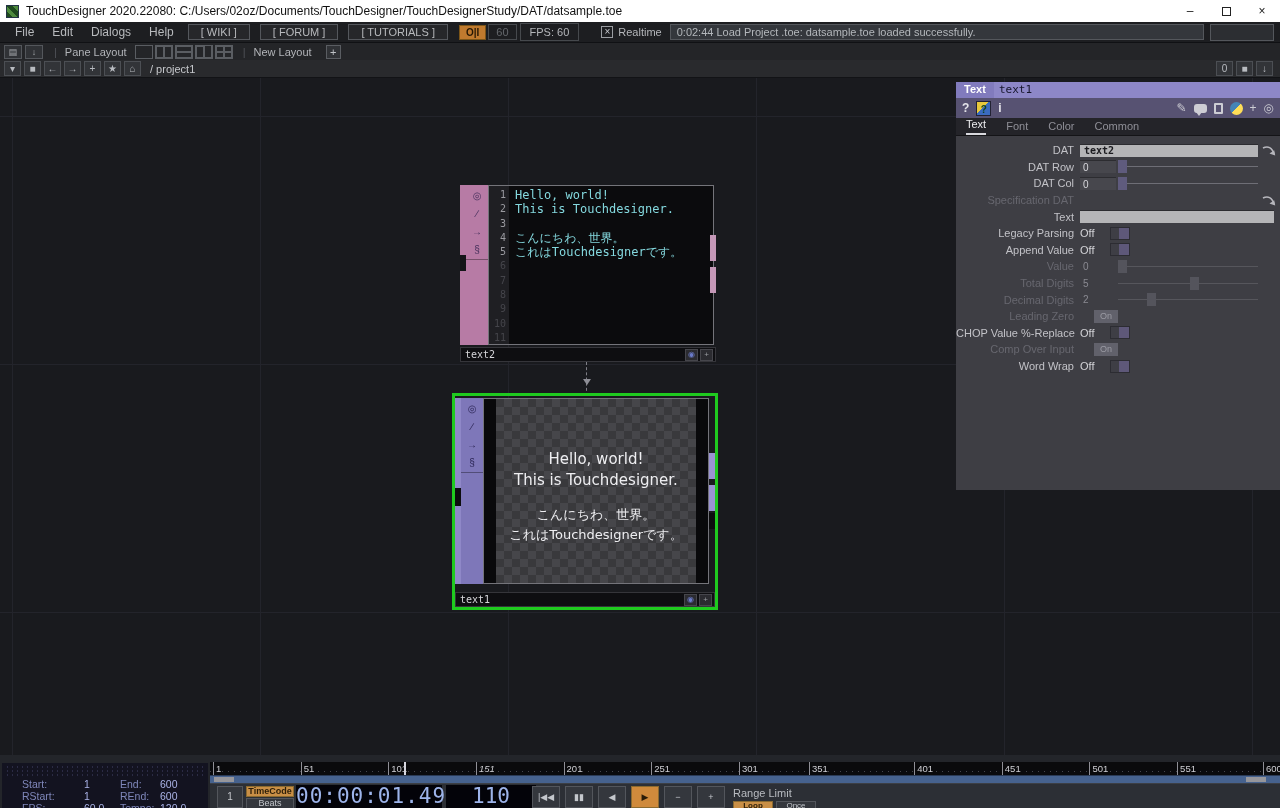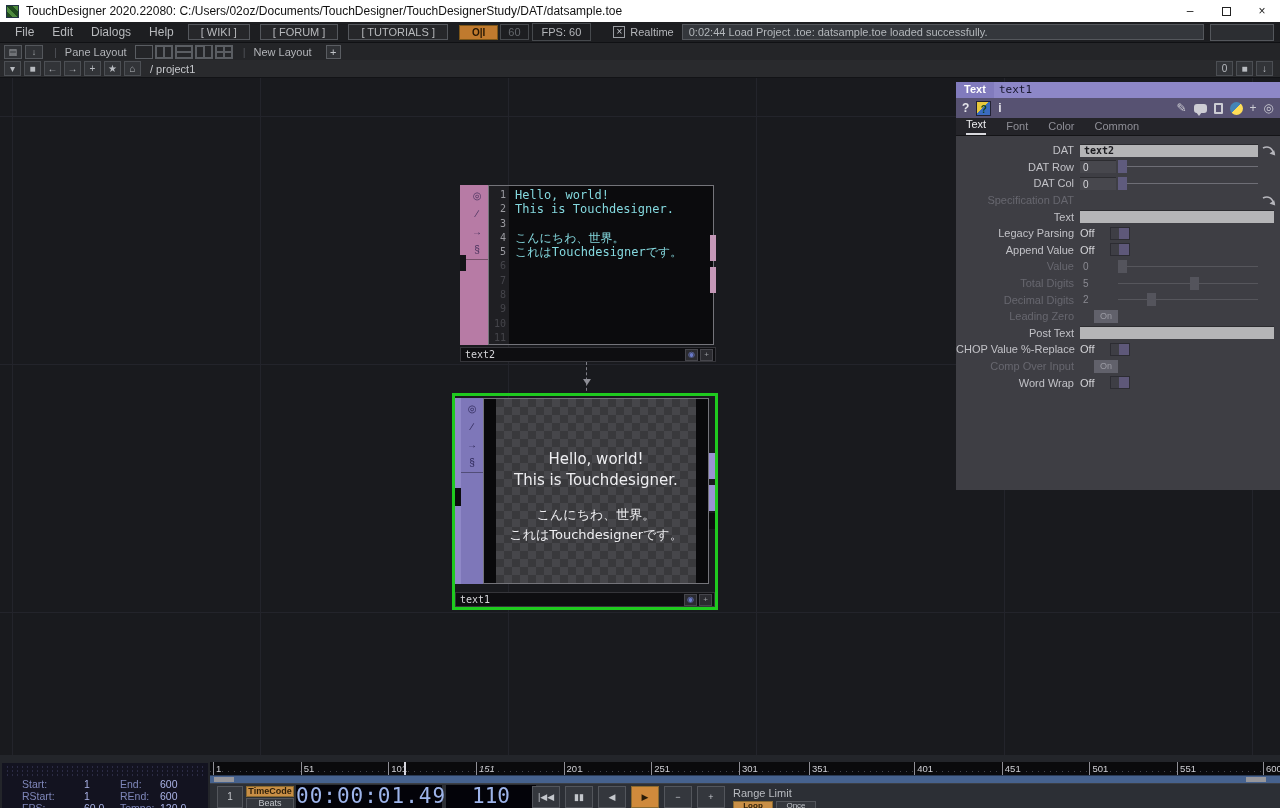--- a/index.html
+++ b/index.html
@@ -13,21 +13,21 @@
   .titlebar { position:absolute; left:0; top:0; width:1280px; height:22px; background:#ffffff; display:flex; align-items:center; }
   .tdlogo { width:13px; height:13px; margin:0 7px 0 6px; background:linear-gradient(45deg,#1e4a1e 25%,#4d8a3d 25% 50%,#1e4a1e 50% 75%,#4d8a3d 75%); border:1px solid #234; }
   .titletext { font-size:12px; color:#111; }
   .wincontrols { margin-left:auto; display:flex; height:22px; }
   .winbtn { width:36px; height:22px; display:flex; align-items:center; justify-content:center; color:#222; font-size:12px; }
   .winbtn .maxbox { width:9px; height:9px; border:1px solid #222; display:block; }
   
   .menubar { position:absolute; left:0; top:22px; width:1280px; height:21px; background:#1d1e21; border-bottom:1px solid #101114; display:flex; align-items:center; padding:0 6px; }
   .menuitem { color:#b8babd; font-size:12px; padding:0 9px; }
   .linkbtn { color:#b8babd; font-size:11px; border:1px solid #54575c; background:#26272a; padding:1px 12px; margin:0 5px; white-space:nowrap; }
-  .powerbtn { background:#c07a2e; border:1px solid #7c5518; color:#241604; font-weight:bold; font-size:10px; padding:1px 12px; margin:0 2px 0 6px; }
+  .powerbtn { background:#c07a2e; border:1px solid #7c5518; color:#241604; font-weight:bold; font-size:10px; padding:1px 6px; margin:0 2px 0 6px; }
   .dimbox { border:1px solid #46494d; color:#64676c; font-size:11px; padding:1px 7px; margin-right:3px; }
   .fpsbox { border:1px solid #46494d; color:#b4b6ba; font-size:11px; padding:2px 9px; }
   .rtwrap { display:flex; align-items:center; margin-left:22px; margin-right:8px; }
   .checkbox { width:12px; height:12px; border:1px solid #9a9da2; background:#1d1e21; color:#c8cbd0; font-size:10px; line-height:10px; text-align:center; margin-right:5px; }
   .rtlabel { color:#b4b6ba; font-size:11px; }
   .statusbox { flex:1; max-width:640px; border:1px solid #54575c; background:#34373c; color:#b3b7bb; font-size:11px; padding:1px 6px; white-space:nowrap; overflow:hidden; }
   .statusbox2 { width:64px; height:17px; border:1px solid #54575c; background:#2c2e32; margin-left:6px; }
   
   .panebar { position:absolute; left:0; top:43px; width:1280px; height:17px; background:#242528; display:flex; align-items:center; padding-left:4px; }
   .sqbtn { width:18px; height:14px; border:1px solid #54575c; background:#303236; color:#a8abaf; font-size:9px; display:flex; align-items:center; justify-content:center; margin-right:3px; }
@@ -435,26 +435,20 @@
             </div>
           </div>
         </div>
         <div class="prow dis">
           <span class="plabel dis">Leading Zero</span>
           <div class="pctrl">
             <span class="ptogon">On</span>
           </div>
         </div>
         <div class="prow">
-          <span class="plabel">Post Text</span>
-          <div class="pctrl wide">
-            <div class="pfield"></div>
-          </div>
-        </div>
-        <div class="prow">
           <span class="plabel">CHOP Value %-Replace</span>
           <div class="pctrl">
             <span class="ptogtext">Off</span>
             <span class="ptogbox"></span>
           </div>
         </div>
         <div class="prow dis">
           <span class="plabel dis">Comp Over Input</span>
           <div class="pctrl">
             <span class="ptogon">On</span>

